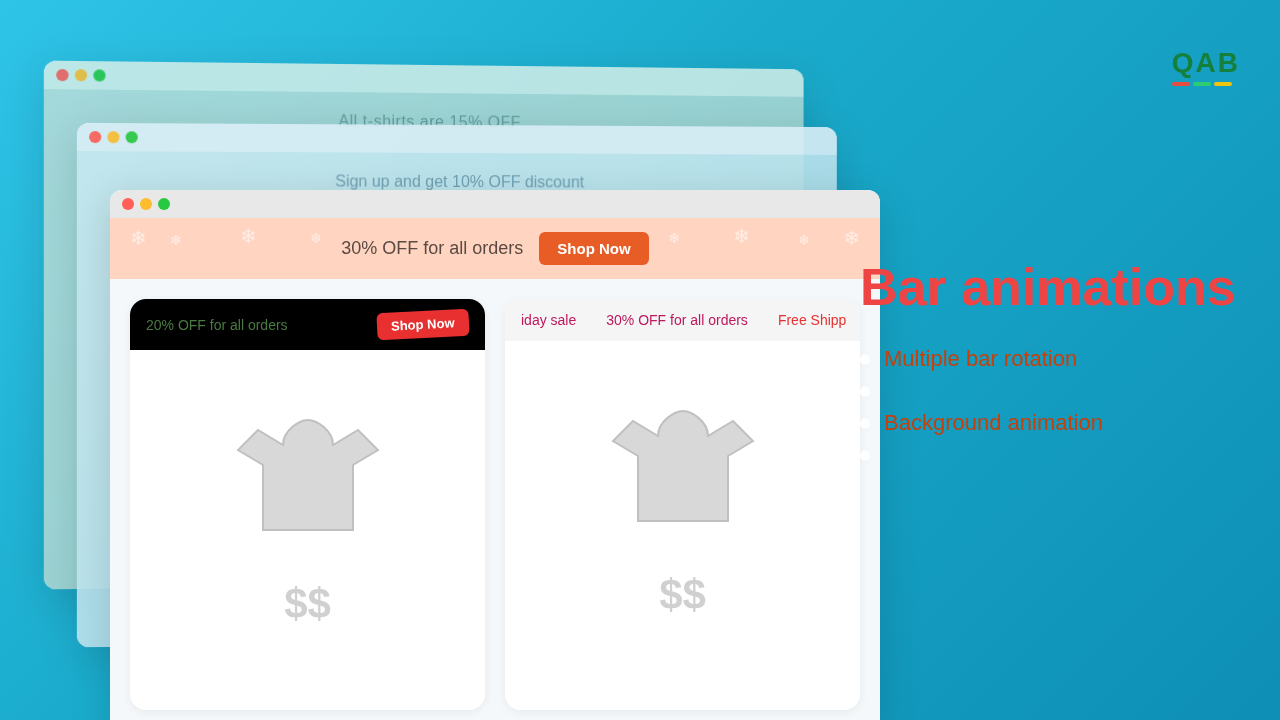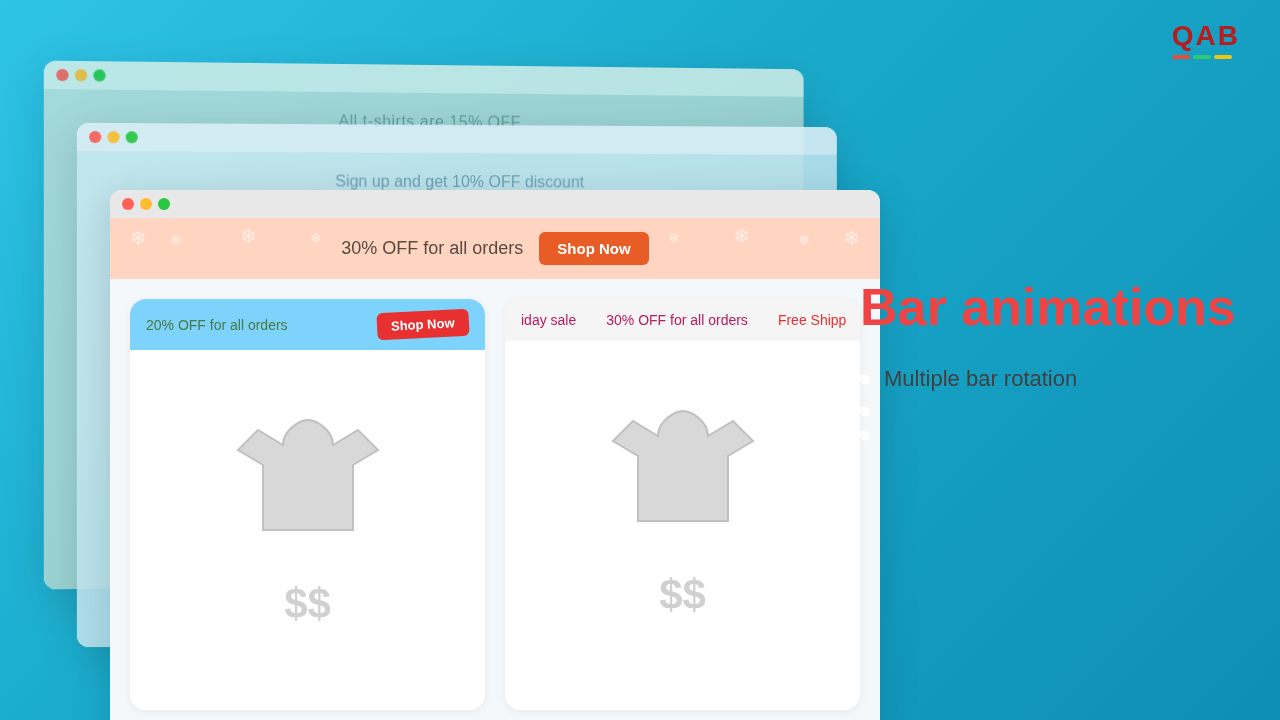--- a/index.html
+++ b/index.html
@@ -9,23 +9,23 @@
       height: 720px;
       overflow: hidden;
       background: linear-gradient(135deg, #2ec4e8 0%, #1aabcc 40%, #0e8fb5 100%);
       font-family: -apple-system, BlinkMacSystemFont, 'Segoe UI', sans-serif;
       position: relative;
     }
 
     
     .logo {
       position: absolute;
-      top: 20px;
+      top: 47px;
       right: 40px;
-      color: #b91c1c;
+      color: #15803d;
       font-size: 28px;
       font-weight: 900;
       letter-spacing: 2px;
       z-index: 100;
     }
     .logo-underline {
       display: flex;
       gap: 3px;
       margin-top: 3px;
     }
@@ -185,21 +185,21 @@
     .product-card-left {
       flex: 1;
       background: white;
       border-radius: 16px;
       display: flex;
       flex-direction: column;
       overflow: hidden;
       box-shadow: 0 2px 10px rgba(0,0,0,0.06);
     }
     .product-ann-bar-left {
-      background: #7dd3fc;
+      background: #000000;
       padding: 12px 16px;
       display: flex;
       align-items: center;
       justify-content: space-between;
       gap: 48px;
     }
     .product-ann-text {
       font-size: 14px;
       color: #4a7a42;
       font-weight: 500;
@@ -287,21 +287,21 @@
     .features-list {
       list-style: none;
       display: flex;
       flex-direction: column;
       gap: 14px;
     }
     .feature-item {
       display: flex;
       align-items: center;
       gap: 14px;
-      color: #404040;
+      color: #c2410c;
       font-size: 22px;
       font-weight: 500;
     }
     .bullet {
       width: 10px;
       height: 10px;
       background: white;
       border-radius: 50%;
       flex-shrink: 0;
     }
@@ -405,15 +405,19 @@
   <ul class="features-list">
   <li class="feature-item">
         <div class="bullet"></div>
         <span>Multiple bar rotation</span>
       </li>
       <li class="feature-item">
         <div class="bullet"></div>
       </li>
       <li class="feature-item">
         <div class="bullet"></div>
+        <span>Background animation</span>
+      </li>
+      <li class="feature-item">
+        <div class="bullet"></div>
       </li>
     </ul>
 </div>
 
 </body></html>

